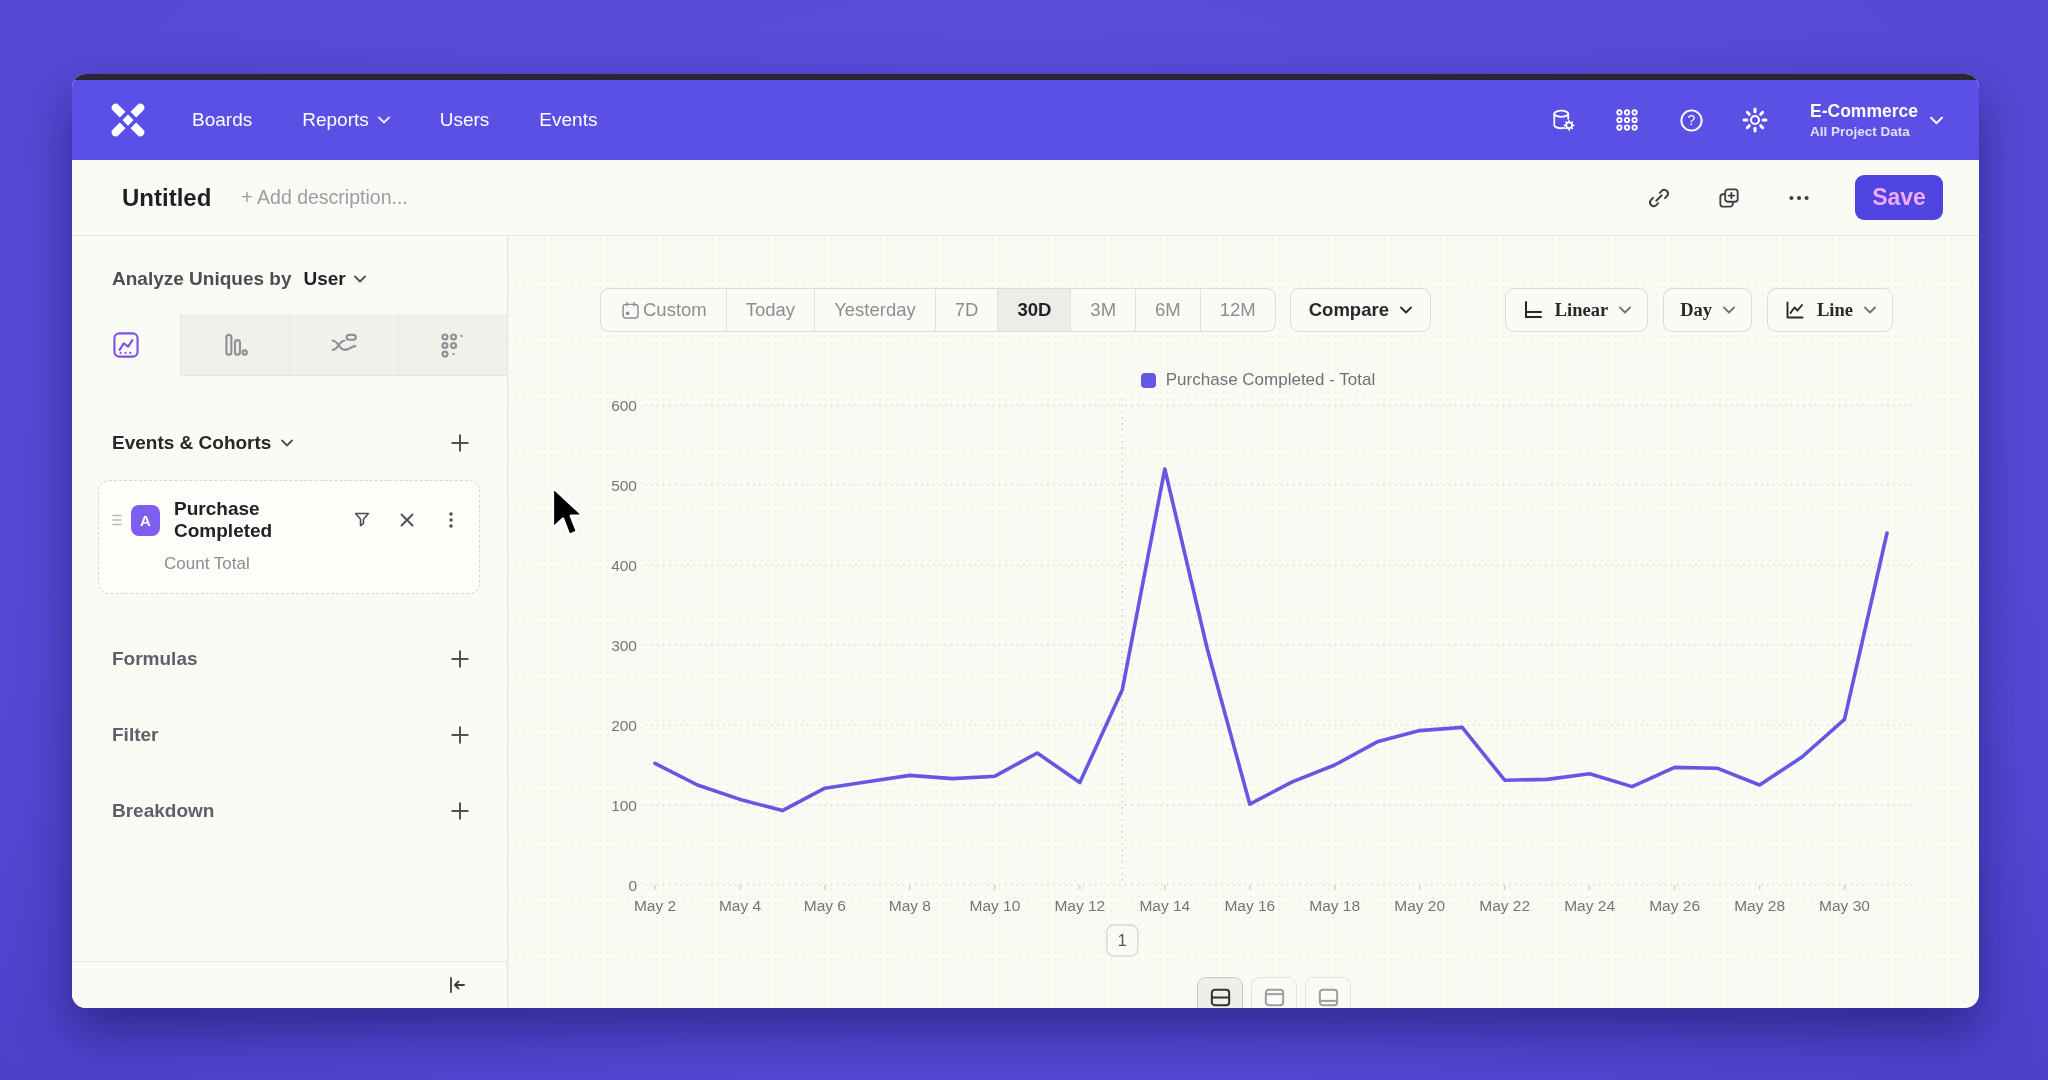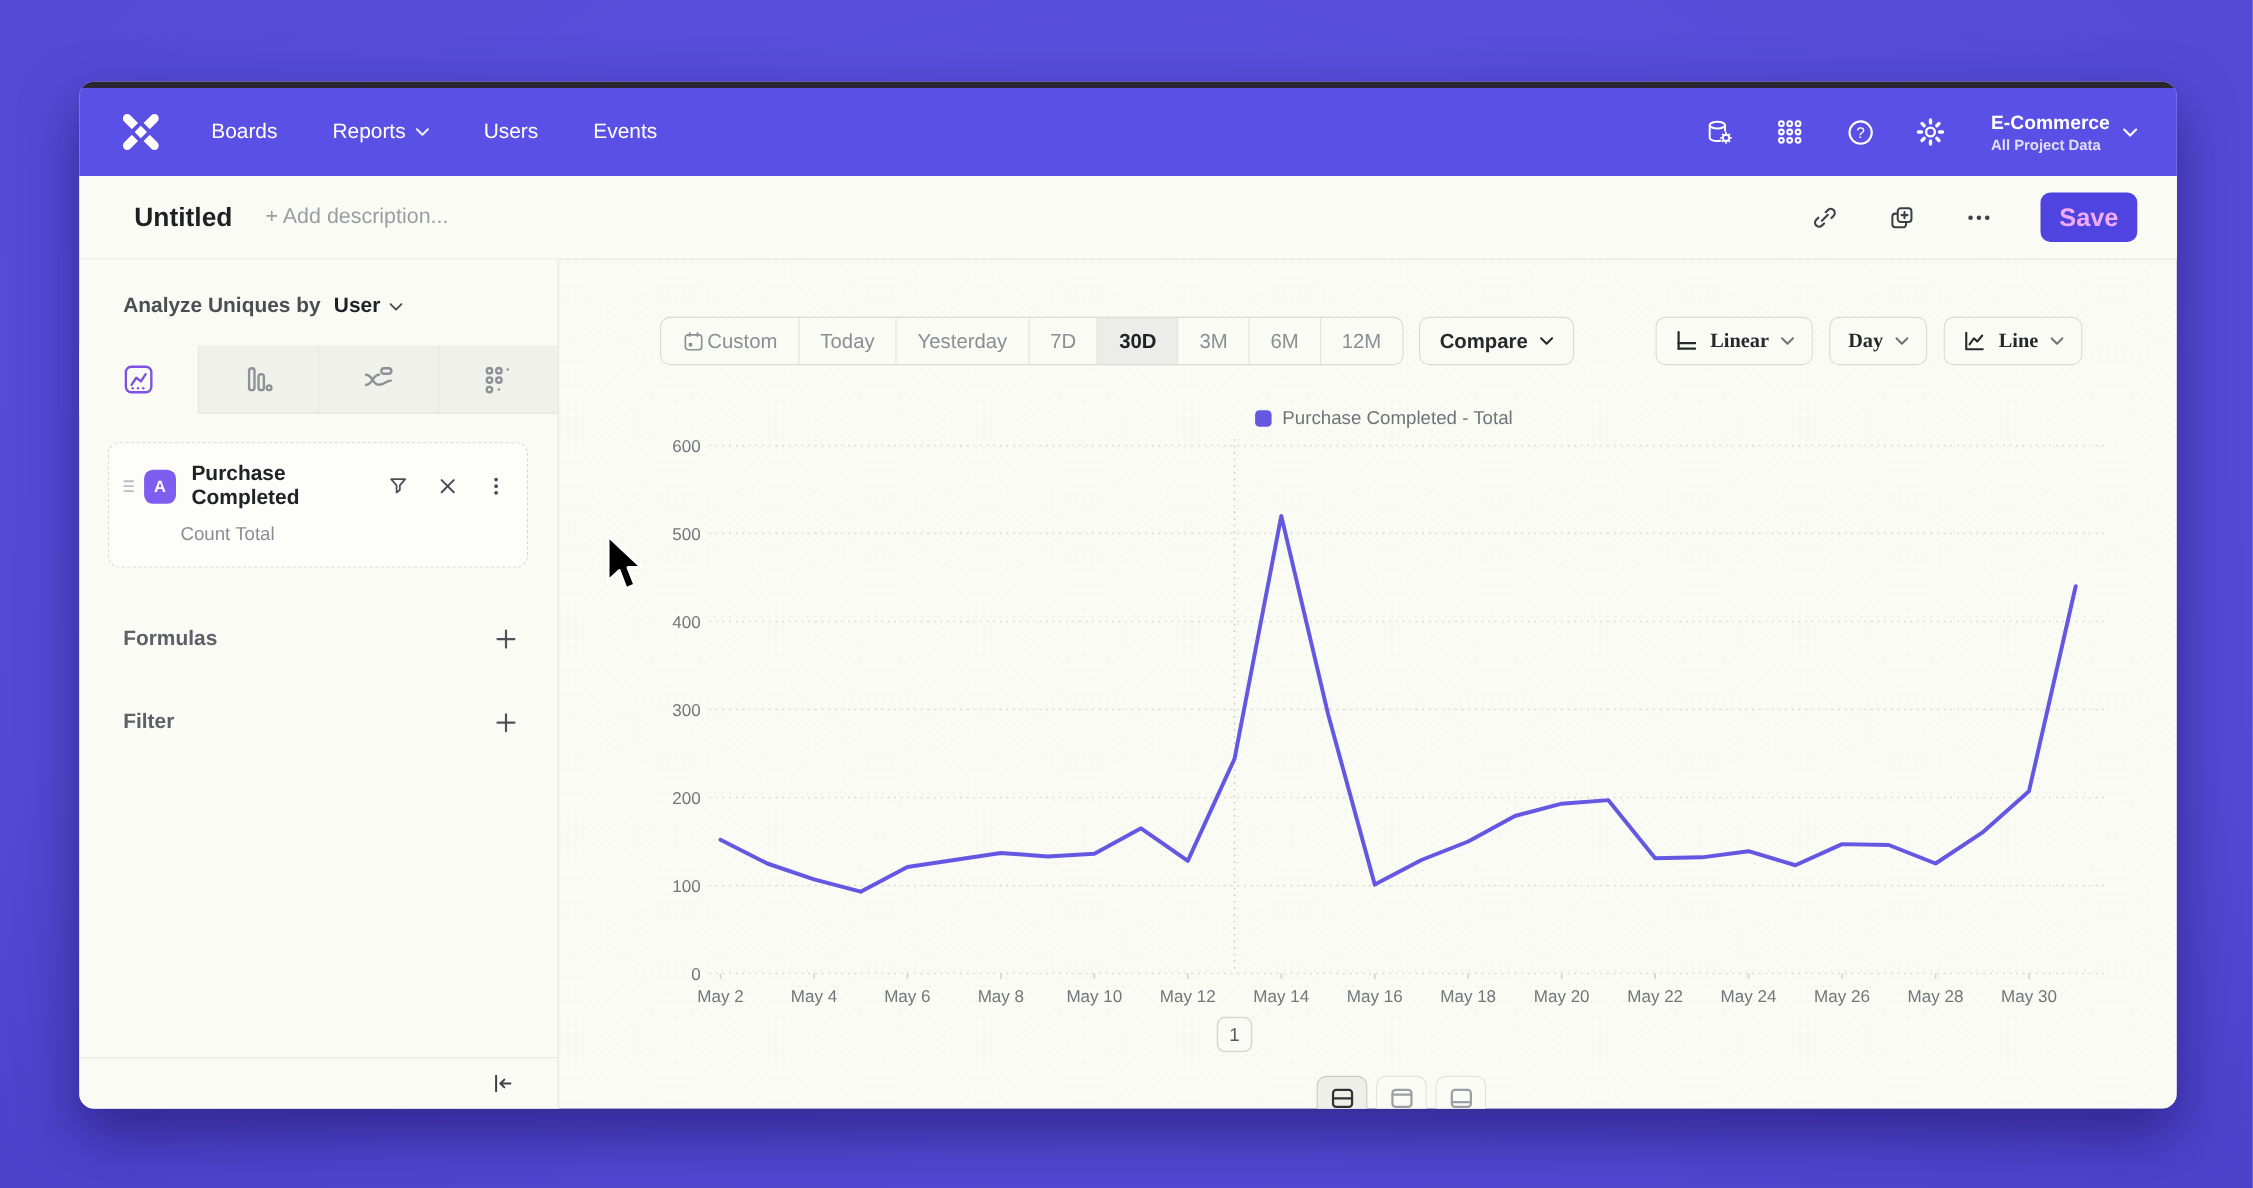--- a/index.html
+++ b/index.html
@@ -284,20 +284,33 @@
               <circle cx="14.5" cy="6.5" r="2.3"></circle>
               <circle cx="22" cy="5.5" r="1.1" fill="currentColor" stroke="none"></circle>
             <circle cx="6.5" cy="14.5" r="2.3"></circle>
               <circle cx="14.5" cy="14.5" r="2.3"></circle>
             <circle cx="6.5" cy="22.5" r="2.3"></circle>
               <circle cx="14.5" cy="22.5" r="1.1" fill="currentColor" stroke="none"></circle>
           </svg>
         </div>
       </div>
 
+      <div class="section-head first">
+        <span class="section-title">
+          <span>Events &amp; Cohorts</span>
+          <svg width="12" height="8" viewBox="0 0 12 8">
+              <path d="M1 1.5 L6 6.5 L11 1.5" fill="none" stroke="#4b4e53" stroke-width="1.8" stroke-linecap="round" stroke-linejoin="round"></path>
+            </svg>
+        </span>
+        <span class="section-plus">
+          <svg width="22" height="22" viewBox="0 0 20 20">
+              <path d="M10 3 v14 M3 10 h14" stroke="#4e5156" stroke-width="1.8" stroke-linecap="round"></path>
+            </svg>
+        </span>
+      </div>
 
       <div class="event-card">
         <div class="event-card-top">
           <span class="drag-handle">
             <svg width="12" height="14" viewBox="0 0 12 14">
                 <g stroke="#b9bcc0" stroke-width="1.6" stroke-linecap="round">
                   <line x1="2" y1="2.5" x2="10" y2="2.5"></line>
                   <line x1="2" y1="7" x2="10" y2="7"></line>
                   <line x1="2" y1="11.5" x2="10" y2="11.5"></line>
                 </g>
@@ -331,20 +344,28 @@
       <div class="section-head">
         <span class="section-title muted">Formulas</span>
         <span class="section-plus">
           <svg width="22" height="22" viewBox="0 0 20 20">
               <path d="M10 3 v14 M3 10 h14" stroke="#4e5156" stroke-width="1.8" stroke-linecap="round"></path>
             </svg>
         </span>
       </div>
       <div class="section-head">
         <span class="section-title muted">Filter</span>
+        <span class="section-plus">
+          <svg width="22" height="22" viewBox="0 0 20 20">
+              <path d="M10 3 v14 M3 10 h14" stroke="#4e5156" stroke-width="1.8" stroke-linecap="round"></path>
+            </svg>
+        </span>
+      </div>
+      <div class="section-head">
+        <span class="section-title muted">Breakdown</span>
         <span class="section-plus">
           <svg width="22" height="22" viewBox="0 0 20 20">
               <path d="M10 3 v14 M3 10 h14" stroke="#4e5156" stroke-width="1.8" stroke-linecap="round"></path>
             </svg>
         </span>
       </div>
 
       <div class="sidebar-footer">
         <span class="collapse-btn">
           <svg width="24" height="24" viewBox="0 0 24 24" fill="none" stroke="#3c3f44" stroke-width="1.8" stroke-linecap="round" stroke-linejoin="round">

